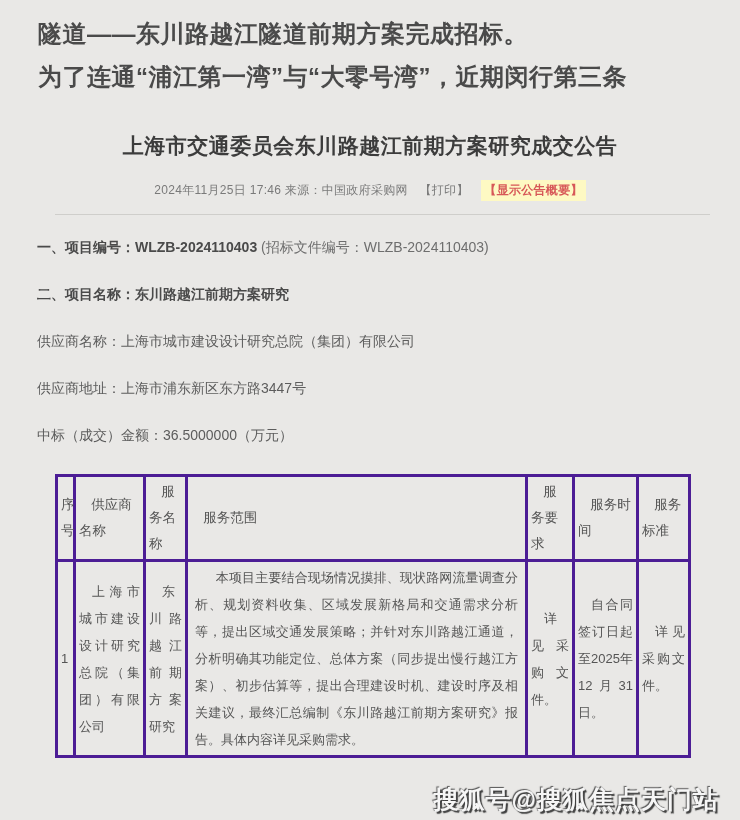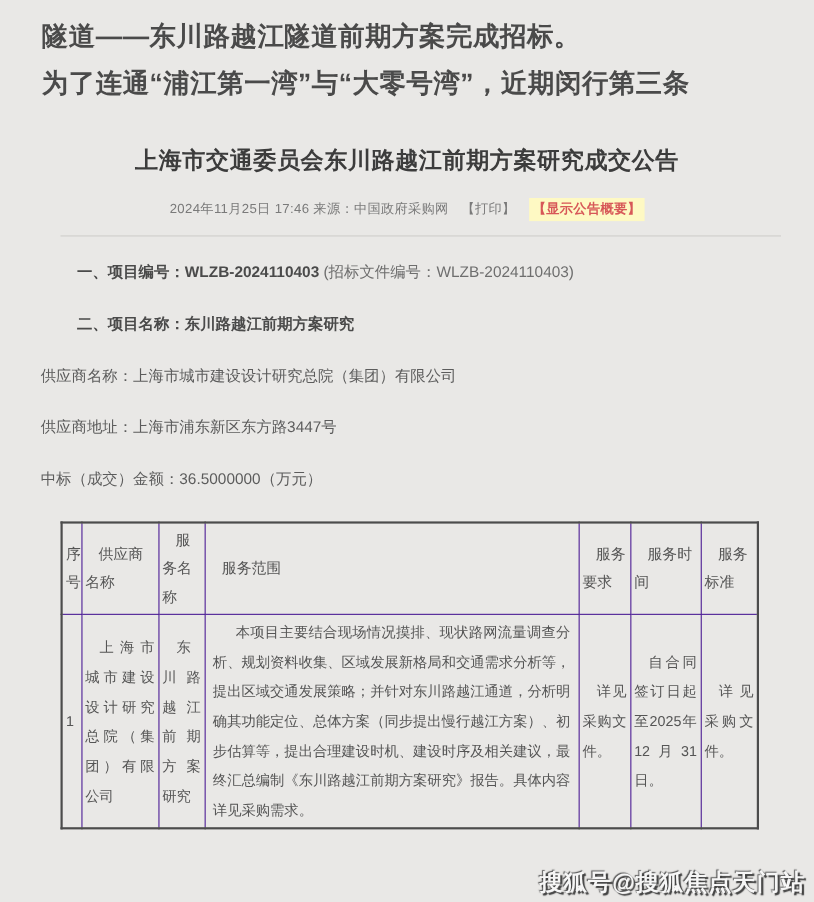--- a/index.html
+++ b/index.html
@@ -50,35 +50,35 @@
   .divider {
     border: none;
     border-top: 1px solid #cfcecb;
     margin: 13px 30px 0 55px;
   }
   .sections {
     margin: 24px 36px 0 37px;
     font-size: 14px;
   }
   .sec { margin: 0 0 29px; color: #5c5c5c; }
-  .sec.bold { font-weight: 700; color: #4a4a4a; margin-left: 33px; }
+  .sec.bold { font-weight: 700; color: #4a4a4a; }
   .sec .light { font-weight: 400; color: #6e6e6e; }
   .sec.tight { }
   .sec.last { margin-bottom: 0; }
   .subject-table {
     margin: 13px 0 0 55px;
     width: 633px;
     border-collapse: collapse;
     table-layout: fixed;
     font-size: 13px;
     color: #555555;
     border: 2px solid #4c4c4c;
   }
   .subject-table th, .subject-table td {
-    border: 1px solid #4c1d95;
+    border: 3px solid #4c1d95;
     font-weight: 400;
     vertical-align: middle;
     padding: 2px 3px;
   }
   .subject-table thead th {
     text-align: left;
     line-height: 26px;
     height: 58px;
     font-size: 13.5px;
     text-indent: 0.9em;
@@ -86,23 +86,23 @@
   .subject-table thead th.no-indent { text-indent: 0; }
   .subject-table td {
     line-height: 27px;
     text-align: justify;
   }
   .c-no { text-indent: 0; }
   .c-sup, .c-svc, .c-req, .c-time, .c-std { text-indent: 1em; }
   .c-scope { padding: 2px 7px !important; text-indent: 1.6em; }
   .watermark {
     position: absolute;
-    right: 8px;
+    right: 21px;
     bottom: 4px;
-    font-size: 21px;
+    font-size: 25px;
     font-weight: 700;
     letter-spacing: 1px;
     color: #f6f6f6;
     text-shadow: 2px 2px 1px #3f3f3f, -1px -1px 1px #555;
     white-space: nowrap;
   }
 </style>
 </head>
 <body>
 

